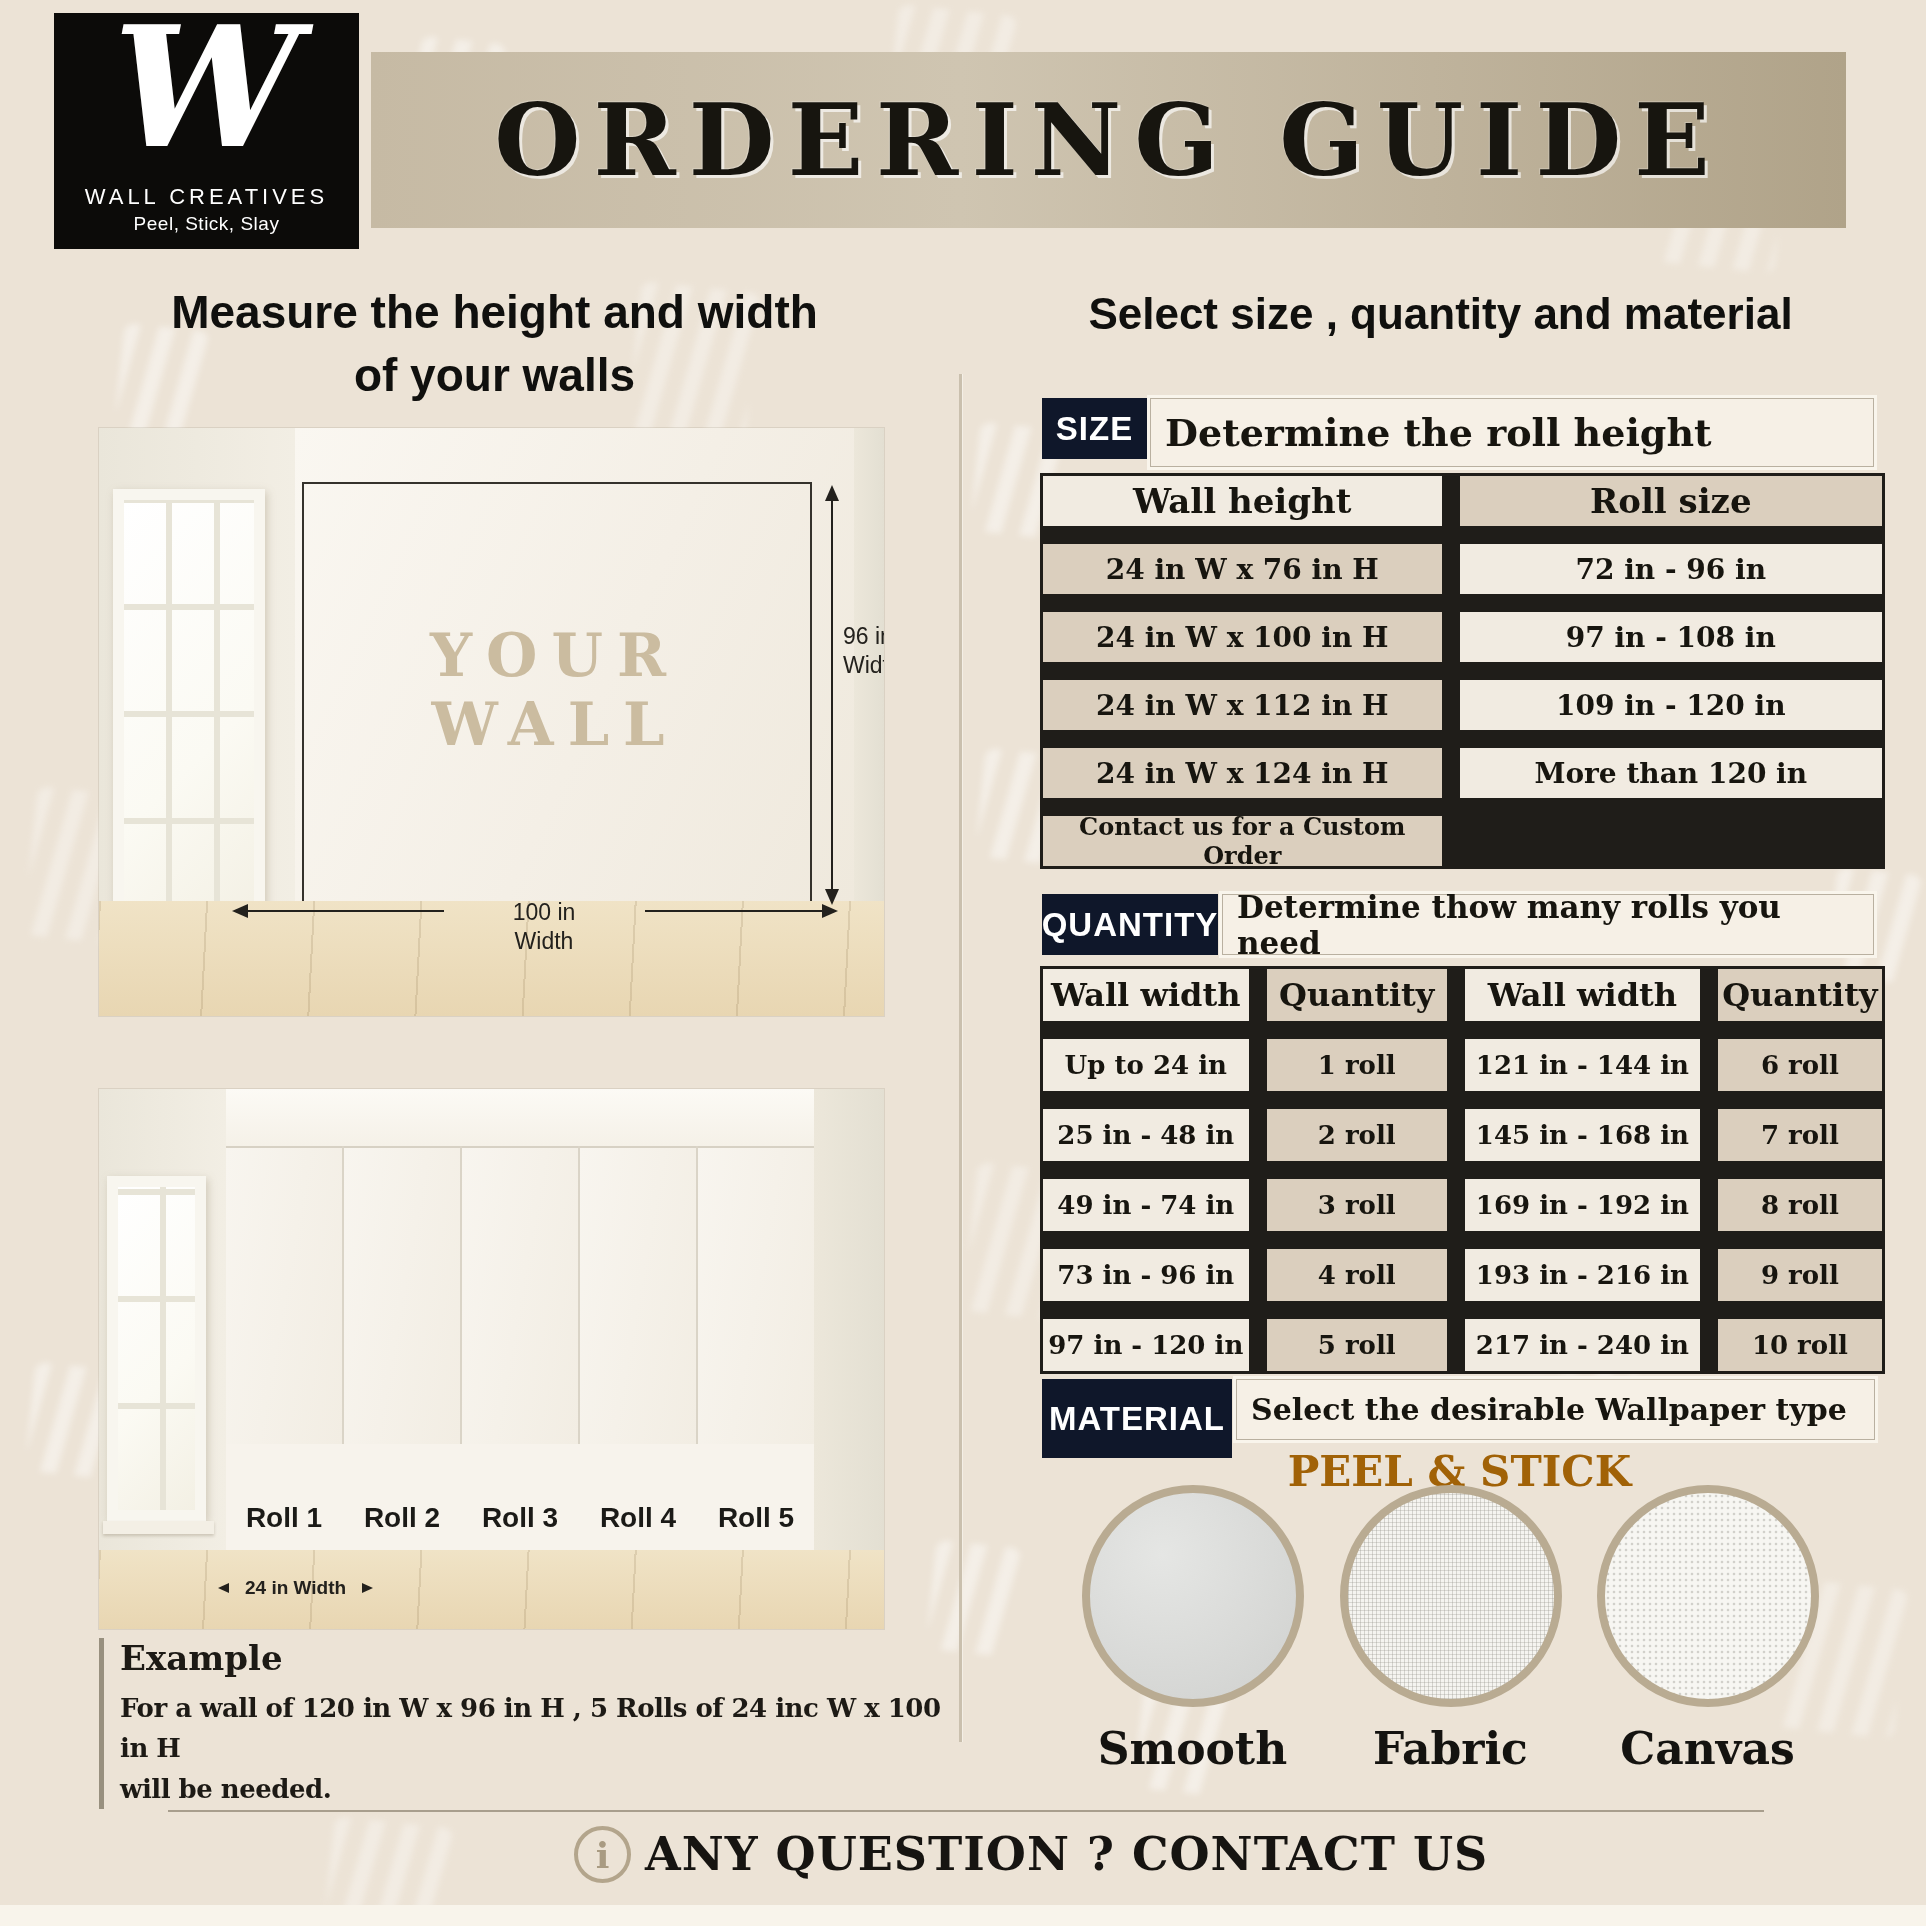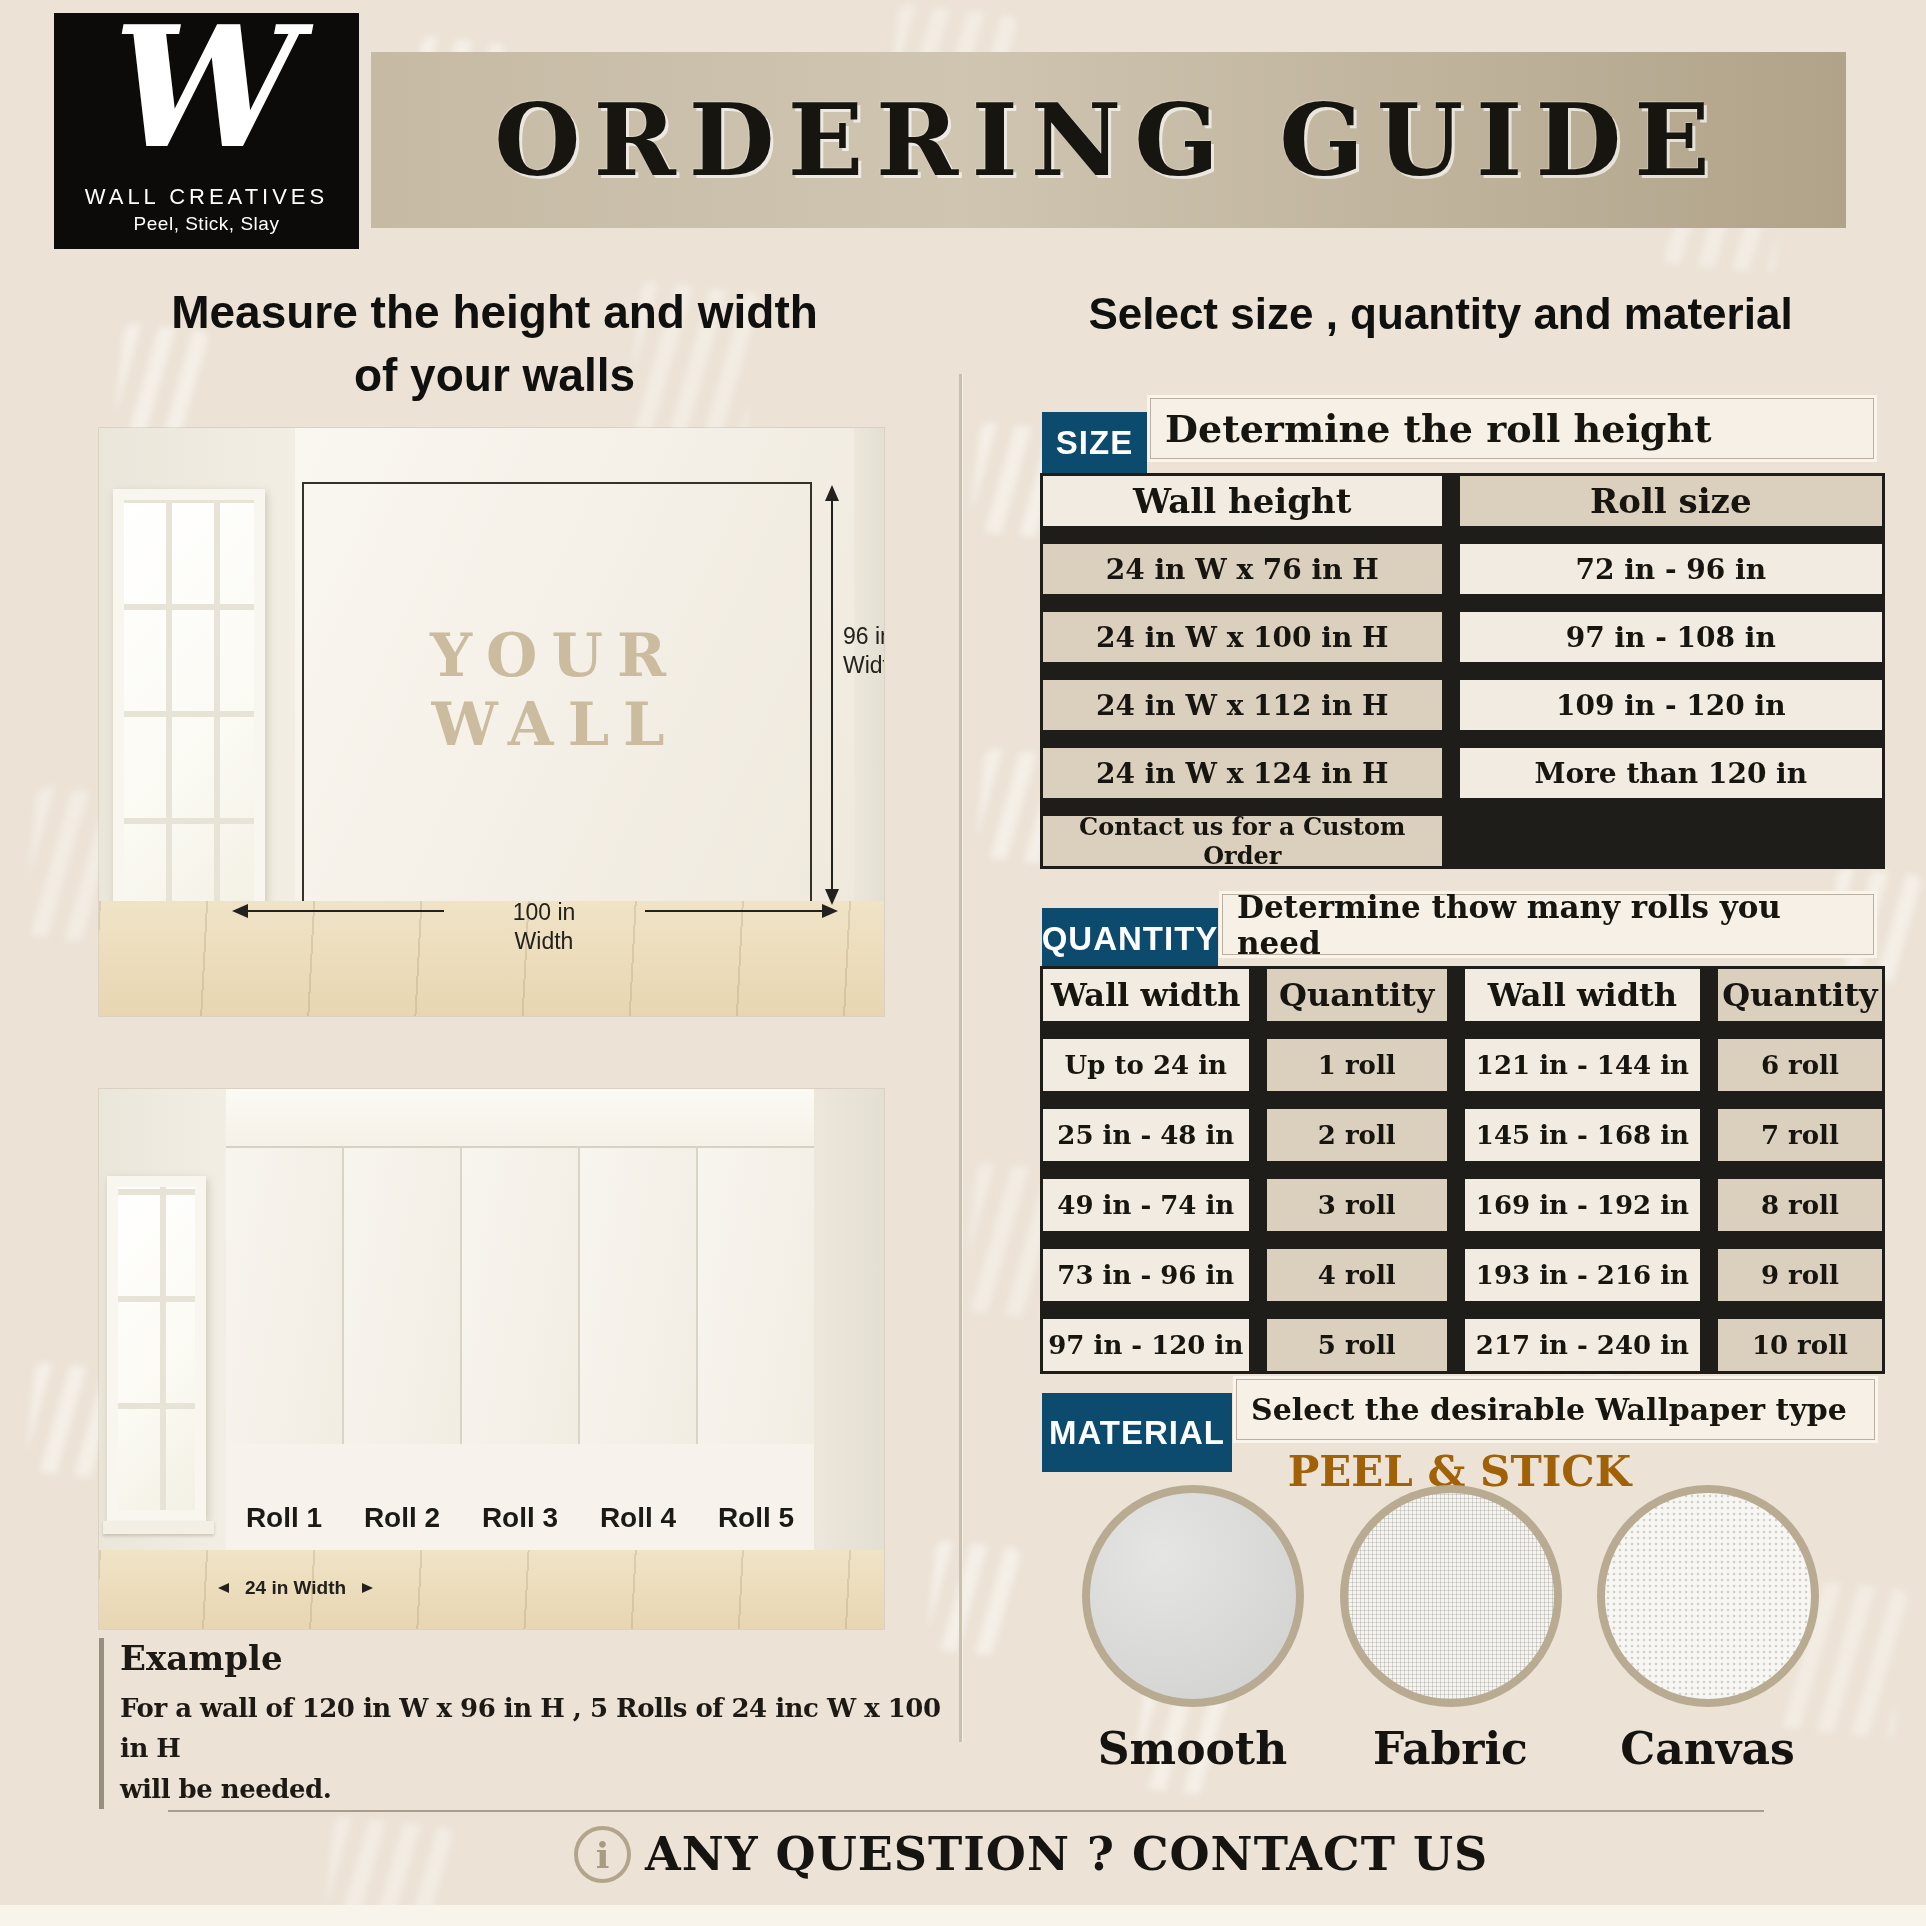--- a/index.html
+++ b/index.html
@@ -66,22 +66,22 @@
   .tri.sm-right{border-top:5px solid transparent;border-bottom:5px solid transparent;border-left:11px solid #23211d;position:static;}
   
   .example{position:absolute;left:99px;top:1638px;width:871px;border-left:5px solid #98907f;padding-left:16px;
            font-family:"DejaVu Serif",serif;font-weight:bold;color:#1d1a15;box-sizing:border-box;}
   .example .t{font-size:34px;margin-bottom:10px;}
   .example .l{font-size:26px;letter-spacing:-0.5px;line-height:1.55;}
   
   .div-v{position:absolute;left:959px;top:374px;width:3px;height:1368px;background:#cac0ae;box-shadow:1px 0 0 #f4efe6;}
   .div-h{position:absolute;left:168px;top:1810px;width:1596px;height:2px;background:#a89e8d;}
   
-  .chip{position:absolute;background:#0c4a6e;color:#ffffff;display:flex;align-items:center;justify-content:center;
-        font-weight:bold;font-size:33px;letter-spacing:1px;margin-top:14px;}
+  .chip{position:absolute;background:#0f172a;color:#ffffff;display:flex;align-items:center;justify-content:center;
+        font-weight:bold;font-size:33px;letter-spacing:1px;}
   .descbar{position:absolute;background:#f6f0e6;border:1px solid #b9b0a0;box-shadow:0 0 0 3px #f9f5ec;
            display:flex;align-items:center;padding-left:14px;box-sizing:border-box;
            font-family:"DejaVu Serif",serif;font-weight:bold;color:#17150f;}
   
   .grid-table{position:absolute;left:1040px;width:839px;display:grid;background:#1f1d19;border:3px solid #1f1d19;gap:18px;}
   .cell{display:flex;align-items:center;justify-content:center;text-align:center;
         font-family:"DejaVu Serif",serif;font-weight:bold;color:#17150f;}
   .cell.cream{background:#f1ebe1;}
   .cell.tan{background:#dbcfbe;}
   .cell.hd{font-size:34px;}
@@ -215,21 +215,21 @@
       <div class="t">Example</div>
       <div class="l">For a wall of 120 in W x 96 in H , 5 Rolls of 24 inc W x 100 in H</div>
       <div class="l">will be needed.</div>
     </div>
 
     <div class="div-v"></div>
 
     <div class="h-right" style="top:289px">Select size , quantity and material</div>
 
     <div class="chip" style="left:1042px;top:398px;width:105px;height:61px">SIZE</div>
-    <div class="descbar" style="left:1150px;top:398px;width:724px;height:61px;font-size:38px">Determine the roll height</div>
+    <div class="descbar" style="left:1150px;top:398px;width:724px;height:69px;font-size:38px">Determine the roll height</div>
 
     <div class="grid-table" style="top:473px;grid-template-columns:47.5% 1fr;grid-auto-rows:50px">
       <div class="cell cream hd">Wall height</div>
       <div class="cell tan hd">Roll size</div>
       <div class="cell tan sz">24 in W x 76 in H</div>
       <div class="cell cream sz">72 in - 96 in</div>
       <div class="cell tan sz">24 in W x 100 in H</div>
       <div class="cell cream sz">97 in - 108 in</div>
       <div class="cell tan sz">24 in W x 112 in H</div>
       <div class="cell cream sz">109 in - 120 in</div>

